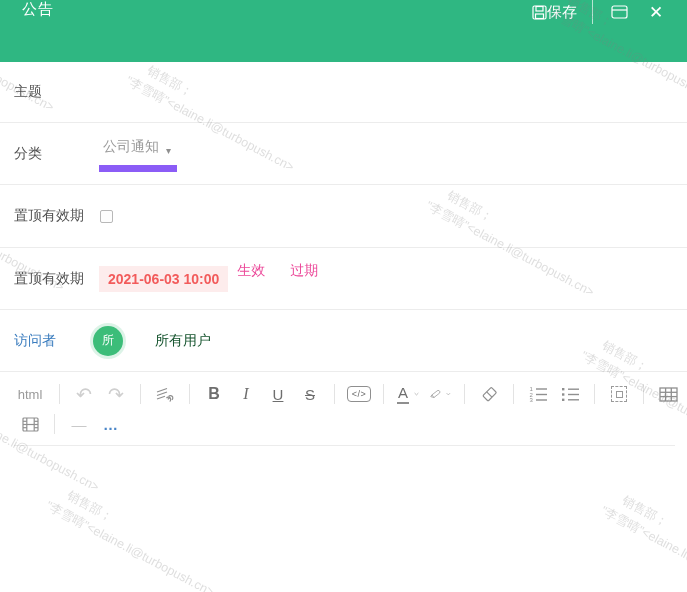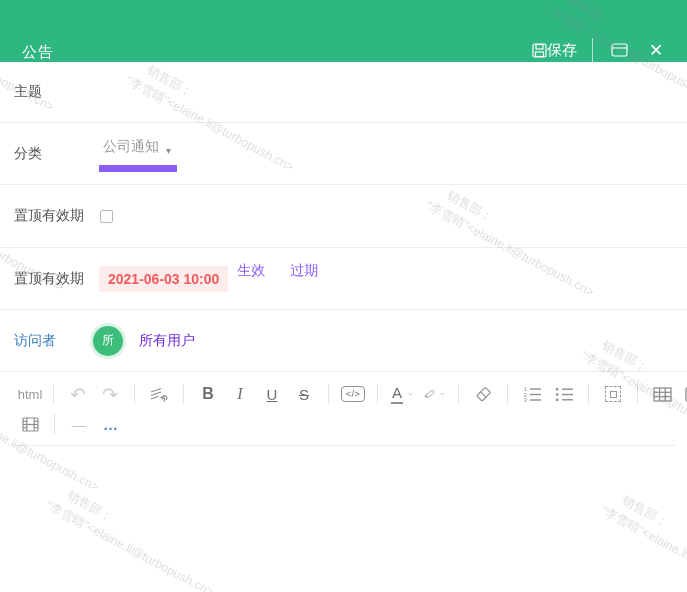--- a/index.html
+++ b/index.html
@@ -5,21 +5,21 @@
   * { box-sizing: border-box; margin: 0; padding: 0; }
   html,body { width:687px; height:592px; }
   body {
     font-family: "Liberation Sans", sans-serif;
     background:#fff; position:relative; overflow:hidden;
     color:#4f4f4f;
   }
   
   .titlebar{
     height:62px; background:#2fb782; color:#fff;
-    display:flex; align-items:flex-end; justify-content:space-between;
+    display:flex; align-items:flex-start; justify-content:space-between;
     padding:0 20px 0 22px; position:relative; z-index:1;
   }
   .tb-title{ font-size:15px; letter-spacing:1px; }
   .tb-right{ display:flex; align-items:center; gap:15px; }
   .save-btn{ display:flex; align-items:center; font-size:15px; cursor:pointer; }
   .save-btn svg{ display:block; }
   .tb-sep{ width:1px; height:24px; background:rgba(255,255,255,.65); }
   .win-btn{ display:flex; align-items:center; justify-content:center; width:22px; height:22px; cursor:pointer; }
   .close-glyph{ font-size:17px; line-height:1; font-weight:400; }
   
@@ -45,45 +45,45 @@
   .dd-arrow{ font-size:10px; color:#8f8f8f; }
   input.pin-cb{
     appearance:none; -webkit-appearance:none;
     width:13px; height:13px; border:1px solid #b8b8b8; border-radius:2px;
     background:#fdfdfd; margin-left:1px; cursor:pointer;
   }
   .date-chip{
     background:#fdecec; color:#f25b5b; font-weight:bold; font-size:14px;
     padding:5px 9px; cursor:pointer;
   }
-  .date-suffix{ color:#8b5cf6; font-size:14px; margin:0 16px 16px 9px; }
+  .date-suffix{ color:#ec4899; font-size:14px; margin:0 16px 16px 9px; }
   .avatar{
     width:30px; height:30px; border-radius:50%;
     background:#3cbd79; color:#fff; font-size:12px;
     display:flex; align-items:center; justify-content:center;
     box-shadow:0 0 0 3px rgba(60,189,121,.18); cursor:pointer;
     margin-left:-6px;
   }
-  .visitor-val{ color:#6d28d9; font-size:14px; margin-left:16px; }
+  .visitor-val{ color:#14532d; font-size:14px; margin-left:32px; }
   .plus-btn{
     width:19px; height:19px; border:1px solid #999; border-radius:50%;
     color:#8a8a8a; font-size:14px; line-height:1;
     display:flex; align-items:center; justify-content:center; cursor:pointer;
   }
   
   .etoolbar{ position:relative; z-index:1; padding:8px 12px 0 14px; }
   .trow{ display:flex; align-items:center; flex-wrap:nowrap; }
   .trow.second{ margin-top:2px; }
   .tbtn{
     min-width:26px; height:28px; padding:0 2px; margin:0 3px;
     display:flex; align-items:center; justify-content:center;
     color:#8f8f8f; cursor:pointer; position:relative;
   }
   .tdiv{ width:1px; height:20px; background:#e3e3e3; margin:0 8px; flex-shrink:0; }
-  .t-html{ font-size:13px; color:#9a9a9a; margin-right:2px; }
+  .t-html{ font-size:13px; color:#9a9a9a; margin-right:8px; }
   .t-disabled{ color:#cfcfcf; font-size:19px; }
   .t-B{ font-weight:bold; font-size:16px; color:#6e6e6e; }
   .t-I{ font-style:italic; font-family:"Liberation Serif",serif; font-size:16px; color:#6e6e6e; }
   .t-U{ text-decoration:underline; font-size:15px; color:#6e6e6e; }
   .t-S{ text-decoration:line-through; font-size:15px; color:#6e6e6e; }
   .t-code{
     border:1px solid #8f8f8f; border-radius:4px; font-size:9px;
     padding:2px 4px; color:#6e6e6e; letter-spacing:.5px;
   }
   .t-A{ font-size:15px; color:#6e6e6e; border-bottom:2px solid #8f8f8f; padding:0 1px 0 1px; line-height:1.15; }

